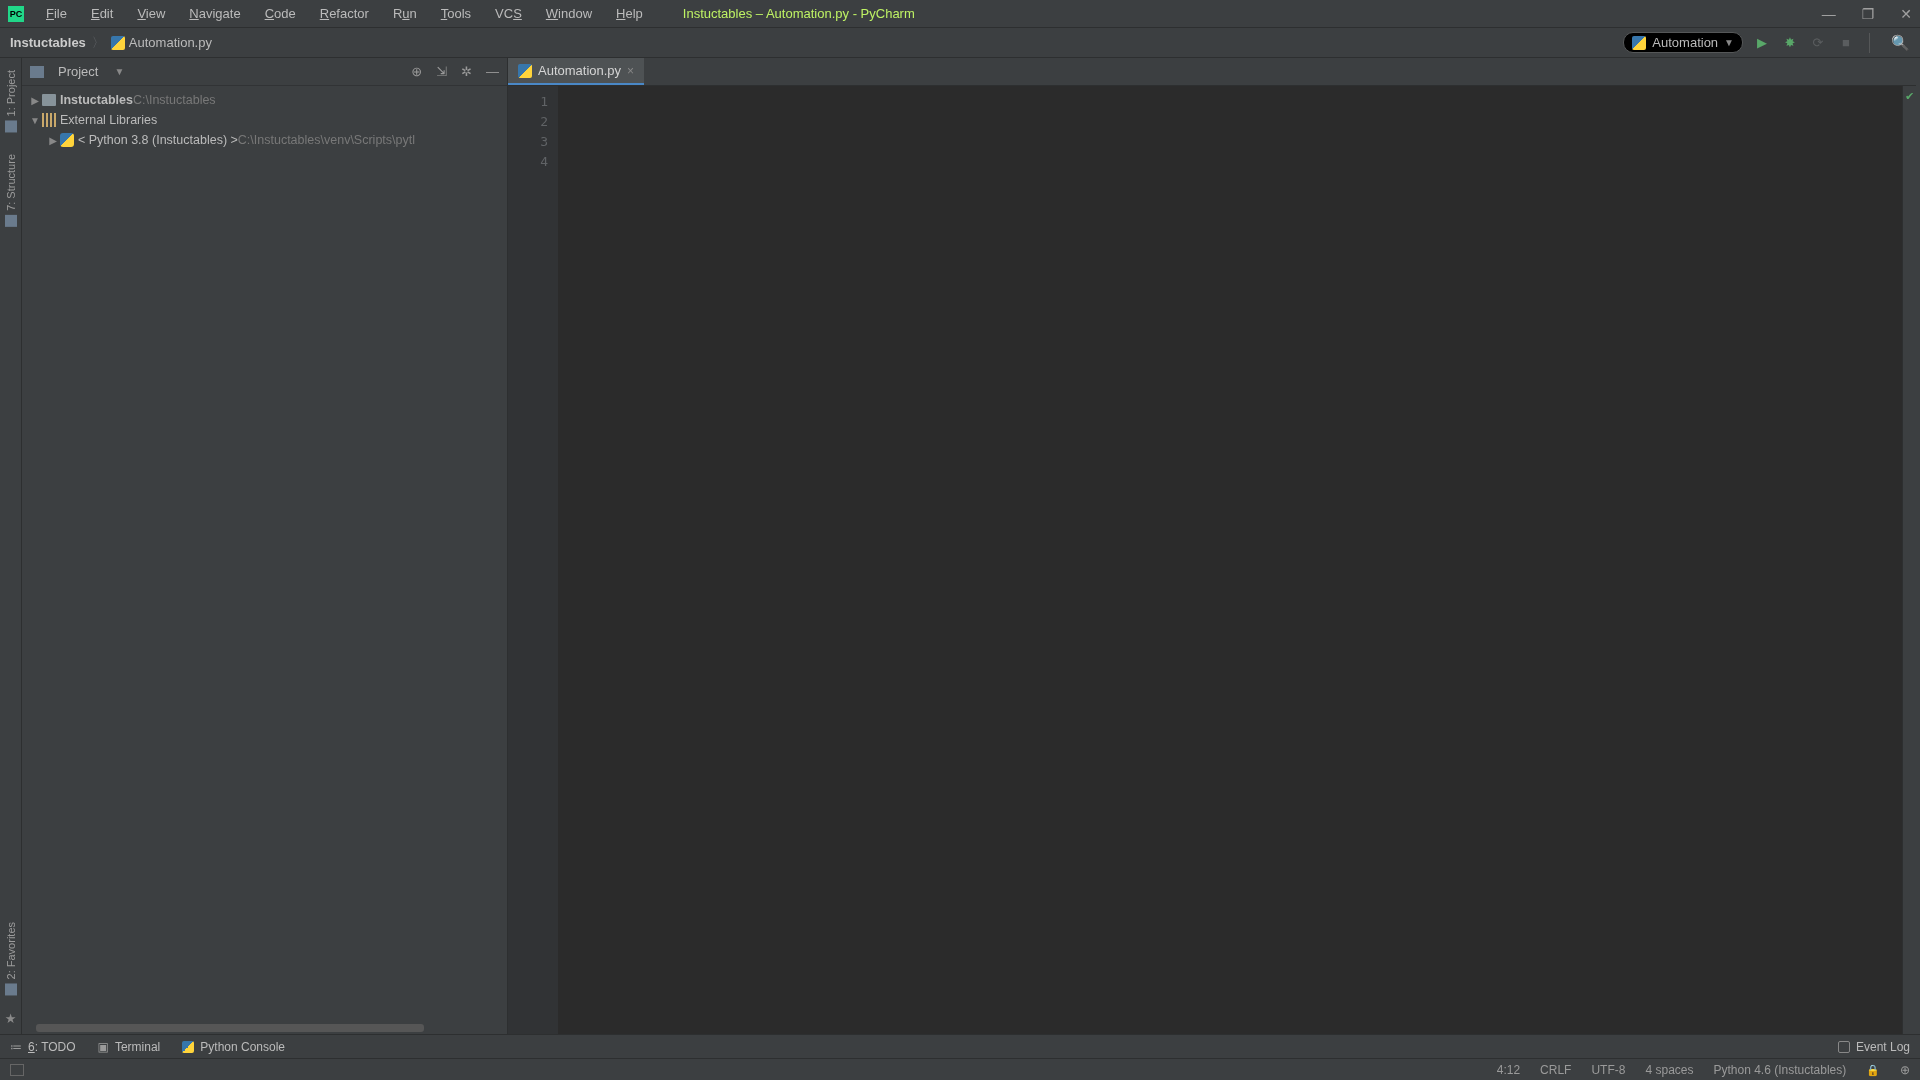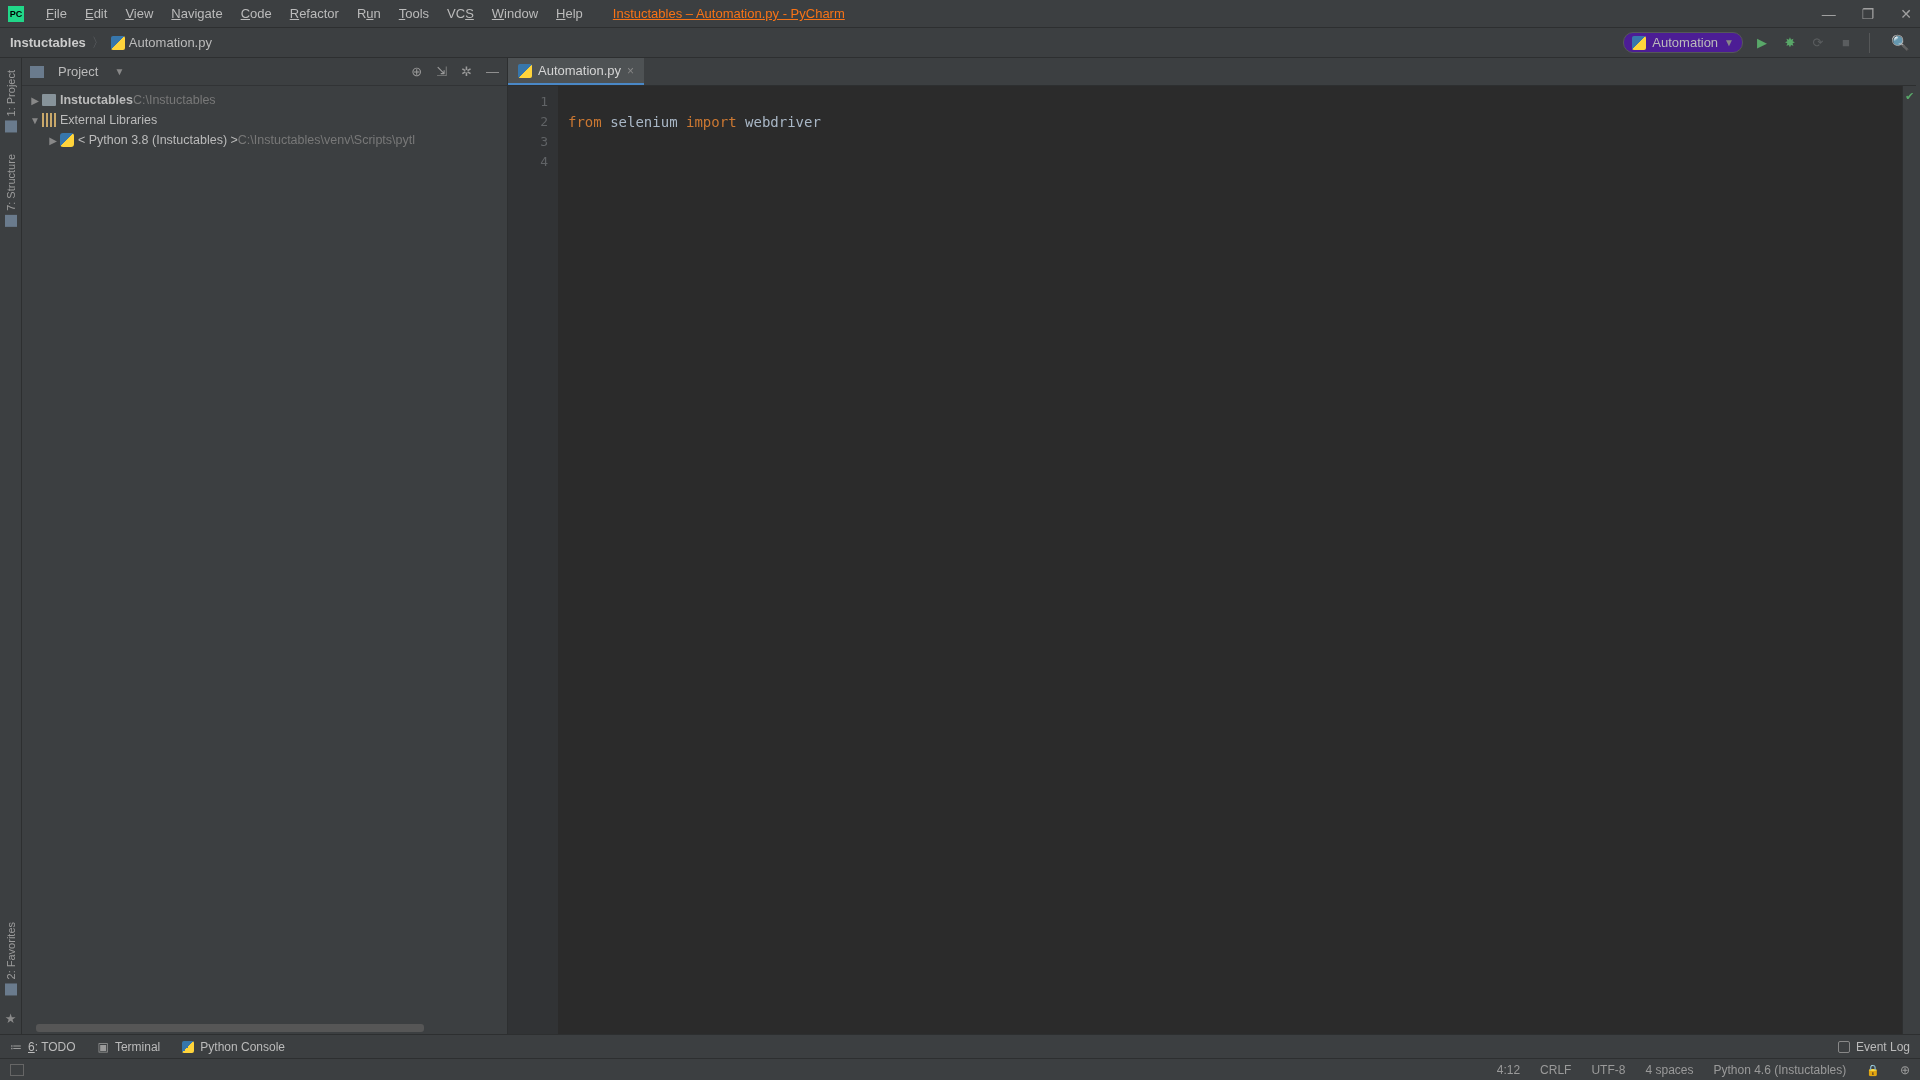--- a/index.html
+++ b/index.html
@@ -22,24 +22,24 @@
   padding: 0 8px;
   border-bottom: 1px solid #2d2f30;
 }
 .titlebar .app-icon {
   width: 16px; height: 16px;
   background: #21d789;
   margin-right: 14px;
   display: flex; align-items: center; justify-content: center;
   font-size: 9px; font-weight: bold; color: #000;
 }
-.menu { display: flex; gap: 2px; }
+.menu { display: flex; gap: 8px; }
 .menu-item { padding: 3px 8px; cursor: pointer; }
 .menu-item u { text-decoration: underline; }
-.titlebar .title { margin-left: 22px; color: #f97316; text-decoration: underline; }
+.titlebar .title { margin-left: 32px; color: #bef264; }
 .win-controls { margin-left: auto; display: flex; gap: 26px; color: #a0a0a0; font-size: 14px; }
 .win-controls span { cursor: pointer; }
 
 
 .navbar {
   height: 30px;
   background: #3c3f41;
   display: flex;
   align-items: center;
   padding: 0 10px;
@@ -51,21 +51,21 @@
 .breadcrumb .file { display: flex; align-items: center; gap: 4px; }
 .py-icon {
   width: 14px; height: 14px; display: inline-block;
   background: linear-gradient(135deg, #3776ab 50%, #ffd43b 50%);
   border-radius: 2px;
 }
 .run-group { margin-left: auto; display: flex; align-items: center; gap: 10px; }
 .run-config {
   display: flex; align-items: center; gap: 6px;
   border: 1px solid #555758; border-radius: 10px;
-  padding: 2px 8px; background: #4c1d95;
+  padding: 2px 8px; background: #000000;
 }
 .run-config .arrow { color: #888; font-size: 10px; }
 .icon-btn { width: 18px; height: 18px; display: flex; align-items: center; justify-content: center; cursor: pointer; }
 .run-play { color: #59a869; }
 .run-debug { color: #59a869; }
 .run-disabled { color: #5a5d5f; }
 .search-btn { color: #aaa; font-size: 15px; margin-left: 8px; }
 .vsep { width: 1px; height: 20px; background: #555758; margin: 0 4px; }
 
 
@@ -348,21 +348,20 @@
     </div>
     <div class="editor-body">
       <div class="gutter">
         <div>1</div>
         <div>2</div>
         <div>3</div>
         <div>4</div>
       </div>
       <div class="code">
         <div class="code-line"></div>
-        <div class="code-line"><span class="kw-import">from</span><span class="ident"> selenium </span><span class="kw-import">import</span><span class="ident"> webdriver</span></div>
         <div class="code-line"></div>
       </div>
       <div class="marker-strip">
         <span class="marker-check">✔</span>
       </div>
     </div>
   </div>
 
   <div class="right-strip"></div>
 </div>

